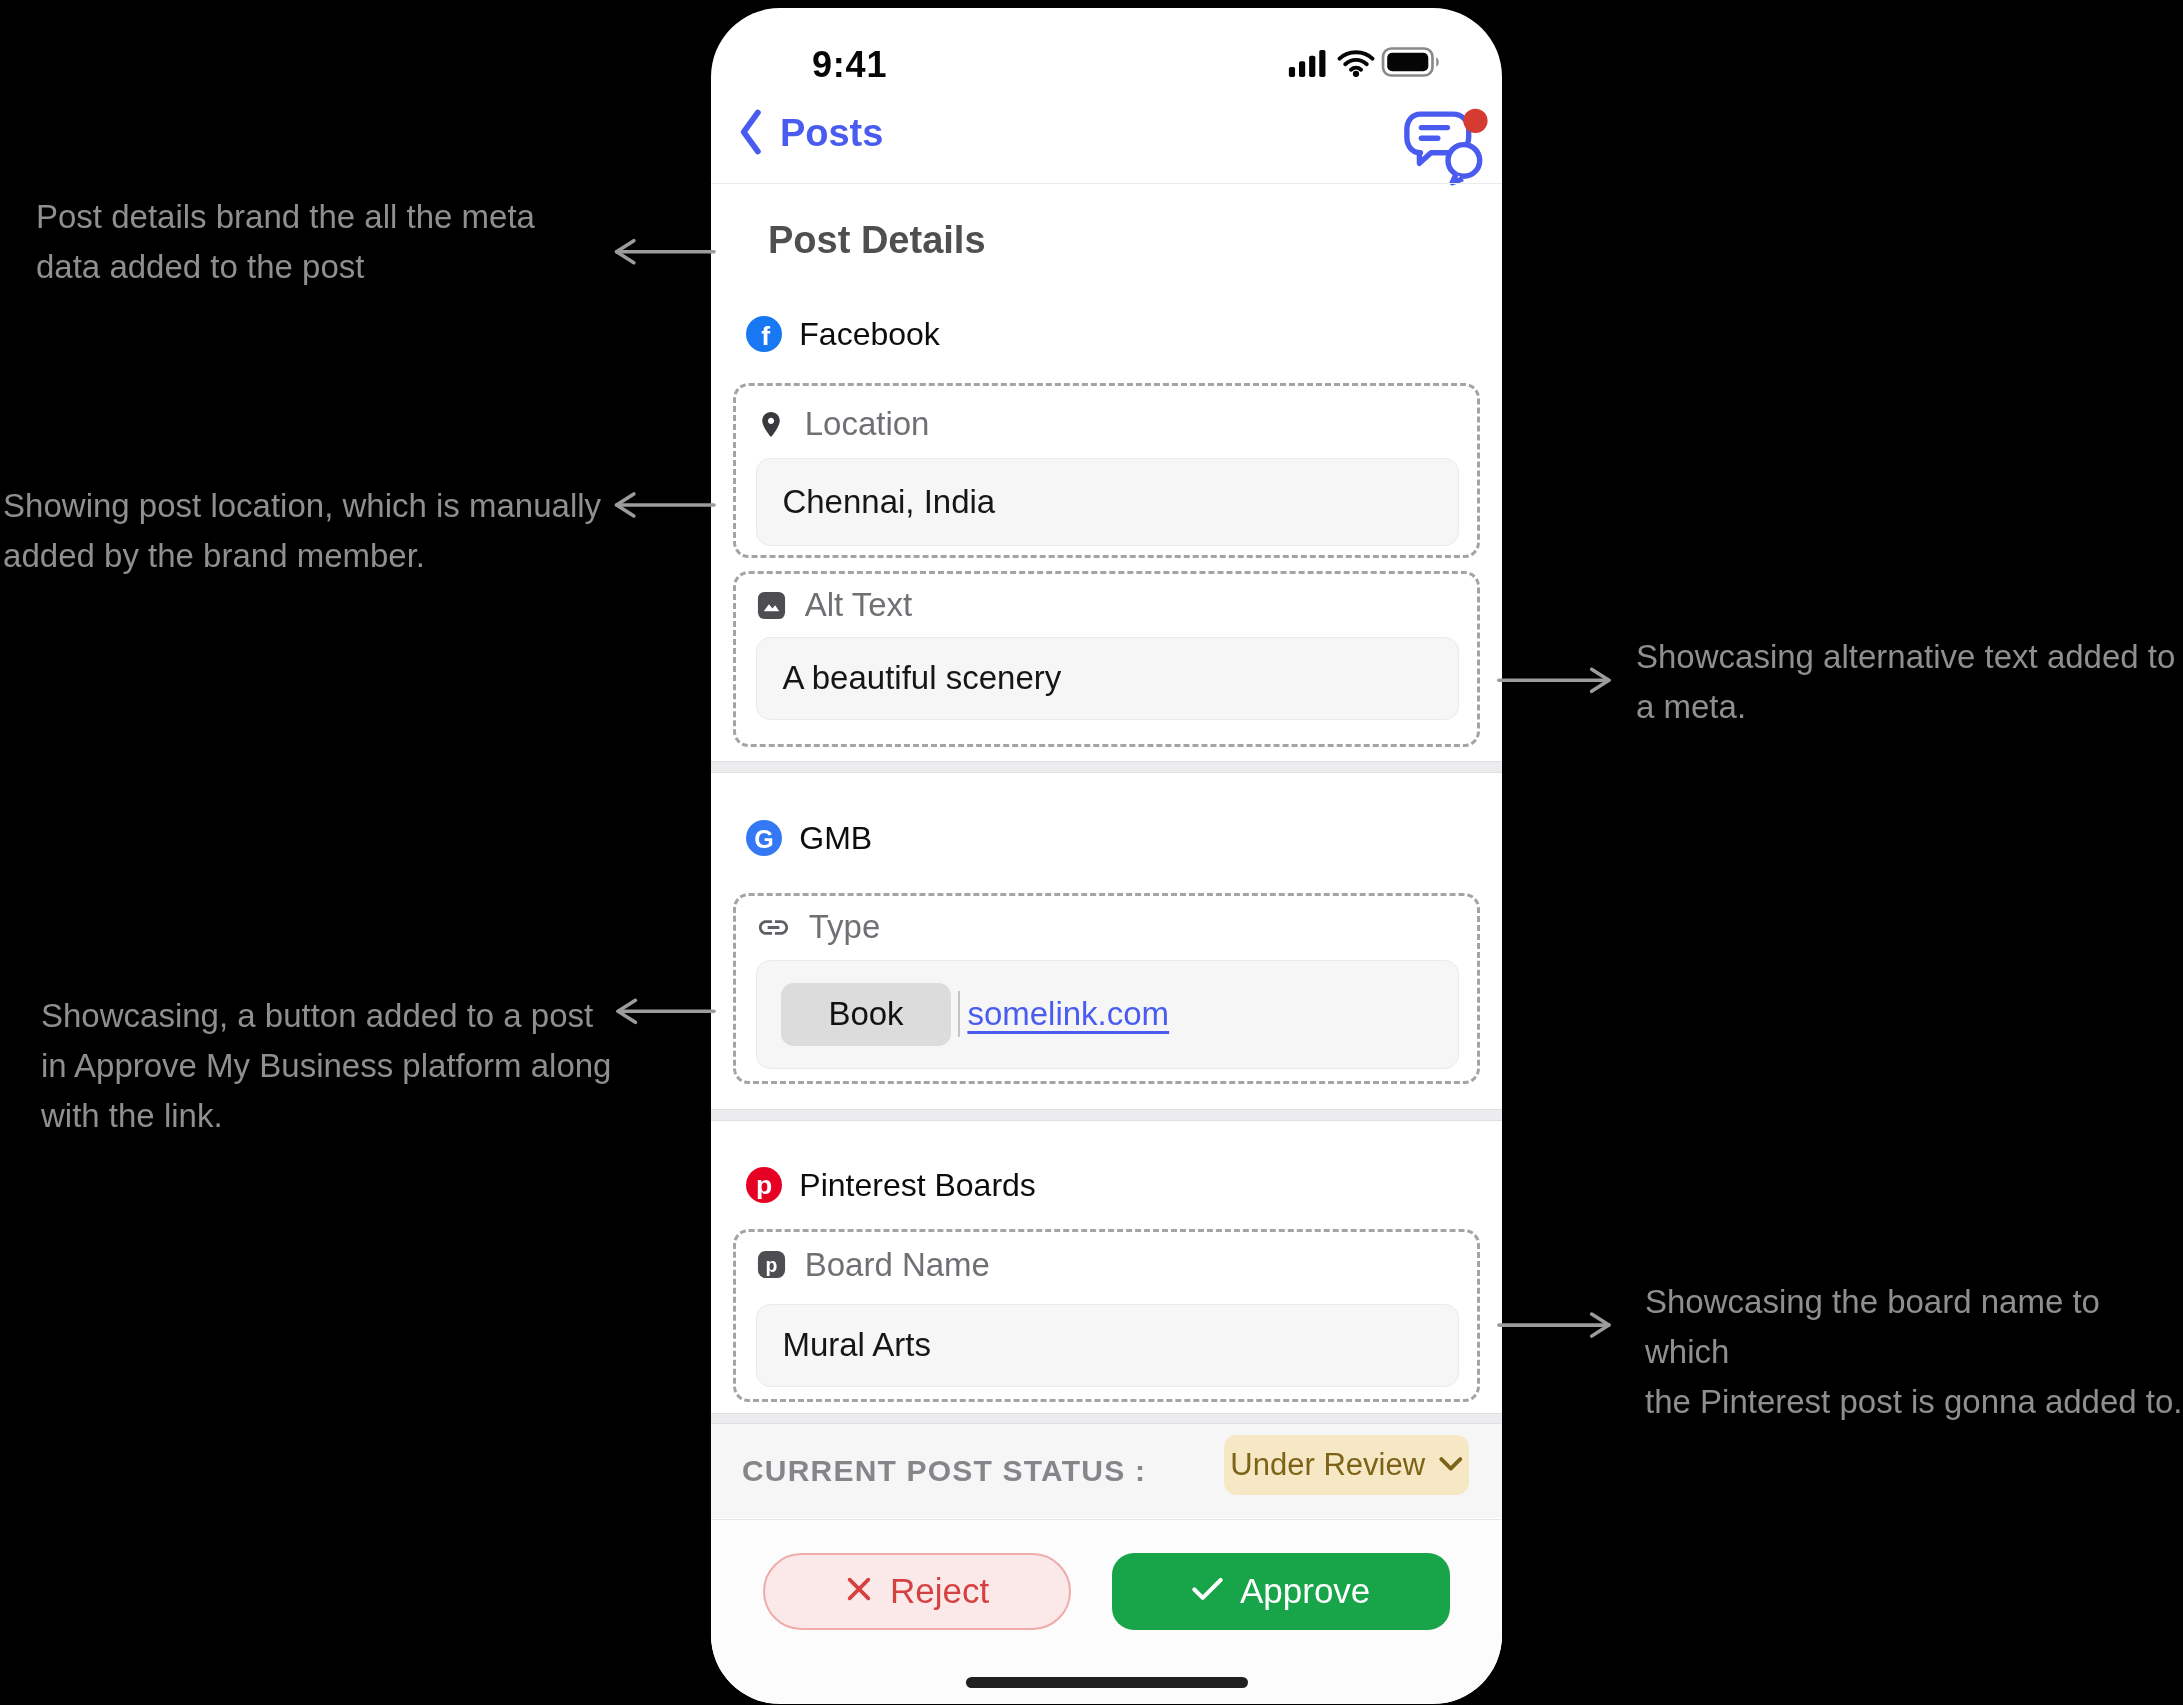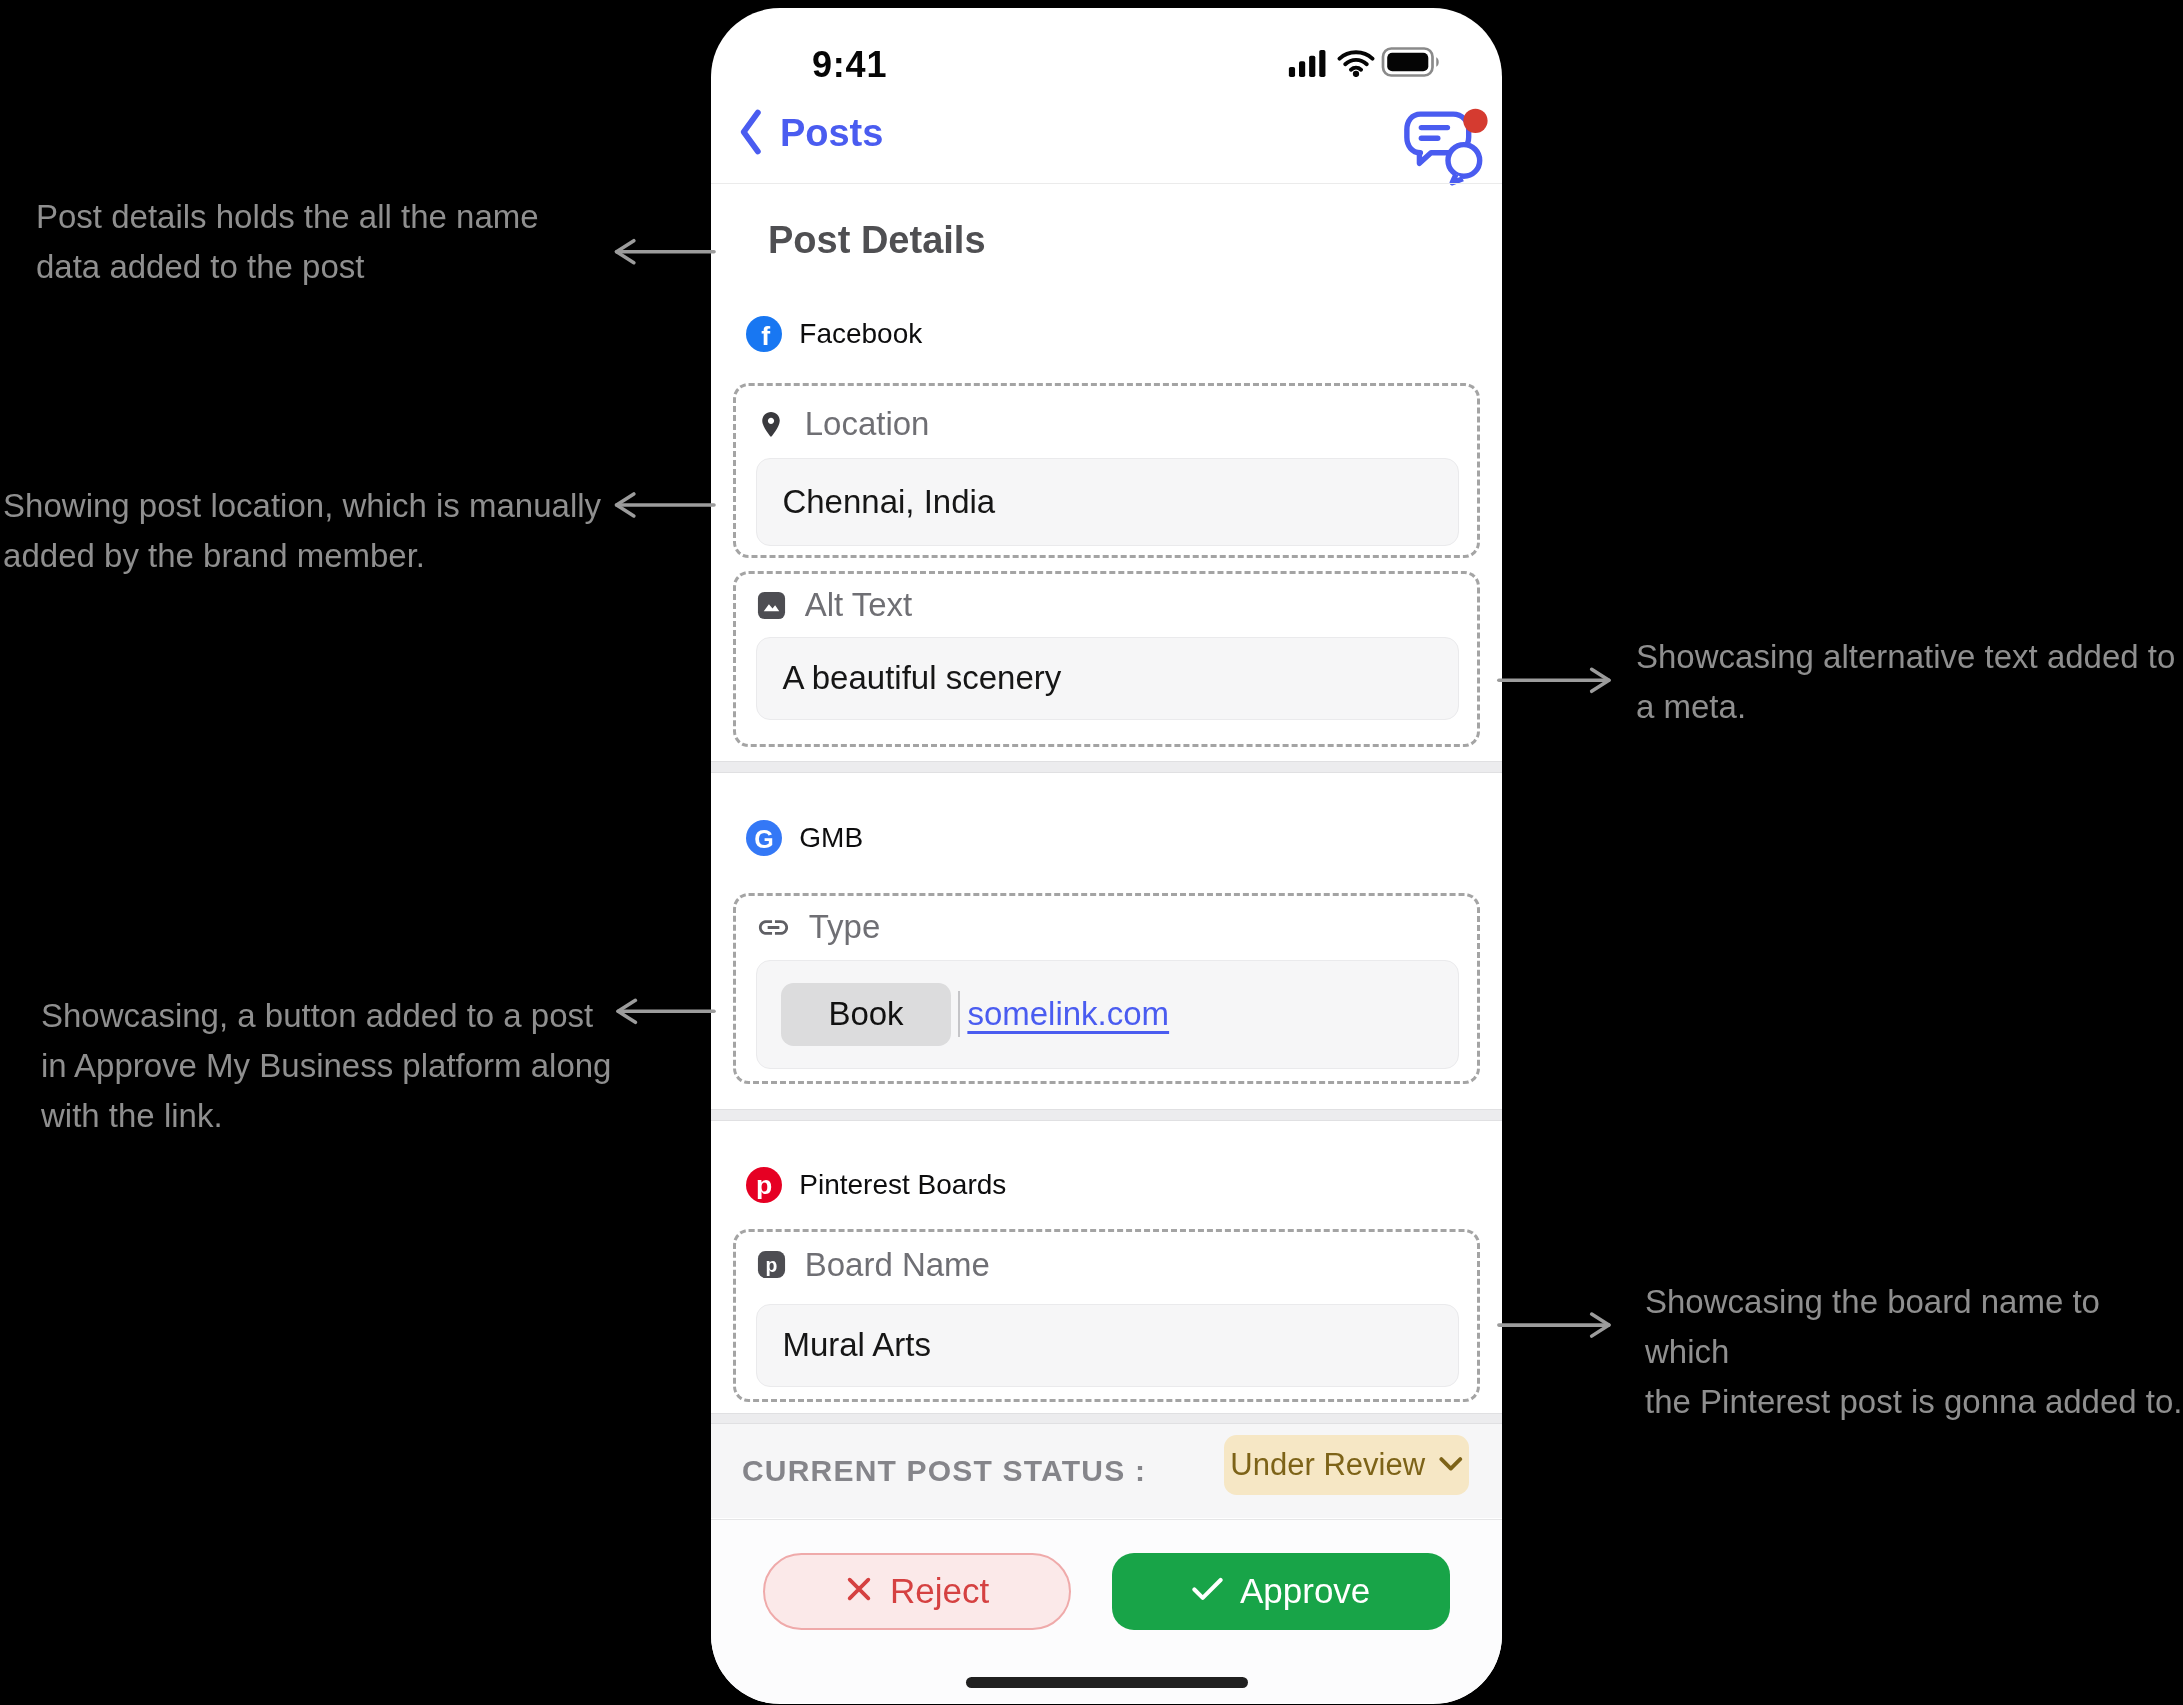--- a/index.html
+++ b/index.html
@@ -16,21 +16,21 @@
   }
   .time{left:101px;top:36px;font-size:36px;font-weight:700;color:#060606;letter-spacing:0.8px;}
   .nav-back{left:28px;top:101px;display:flex;align-items:center;gap:17.3px;cursor:pointer;}
   .nav-back-label{font-size:38px;font-weight:700;color:#4a5cf0;}
   .chat-btn{left:692px;top:96px;width:85px;height:82px;}
   .nav-divider{left:0;top:175px;width:100%;height:1.6px;background:#ebebeb;}
 
   .page-title{left:57px;top:211px;font-size:38px;font-weight:700;color:#4f4f52;}
 
   .section-head{display:flex;align-items:center;gap:17.3px;}
-  .section-head .hlabel{font-size:28px;font-weight:500;color:#0d0d0e;}
+  .section-head .hlabel{font-size:32px;font-weight:500;color:#0d0d0e;}
   .icon-circle{width:36px;height:36px;border-radius:50%;display:flex;align-items:center;justify-content:center;flex:0 0 auto;}
 
   .dashed-box{
     border:3.1px dashed #a4a4a4;border-radius:15.7px;background:#fff;box-sizing:border-box;
   }
   .box-label{position:absolute;left:20.4px;display:flex;align-items:center;gap:17.3px;}
   .box-label .llabel{font-size:33px;color:#6f6f74;}
   .field{
     position:absolute;left:20.4px;width:703px;height:88px;background:#f6f6f7;
     border:1.6px solid #eaeaec;border-radius:14px;display:flex;align-items:center;
@@ -243,21 +243,21 @@
             <path d="M4 4 L20 20 M20 4 L4 20" stroke="#d54141" stroke-width="3.2" stroke-linecap="round"></path>
           </svg>
       </span>
       <span>Reject</span>
     </div>
     <div class="home-indicator"></div>
   </div>
 </div>
 
 <div class="ann" style="left:36px;top:192px;">
-  <div>Post details holds the all the name</div>
+  <div>Post details brand the all the meta</div>
   <div>data added to the post</div>
 </div>
 
 <div class="ann" style="left:3.1px;top:481px;">
   <div>Showing post location, which is manually</div>
   <div>added by the brand member.</div>
 </div>
 
 <div class="ann" style="left:41px;top:991px;">
   <div>Showcasing, a button added to a post</div>

